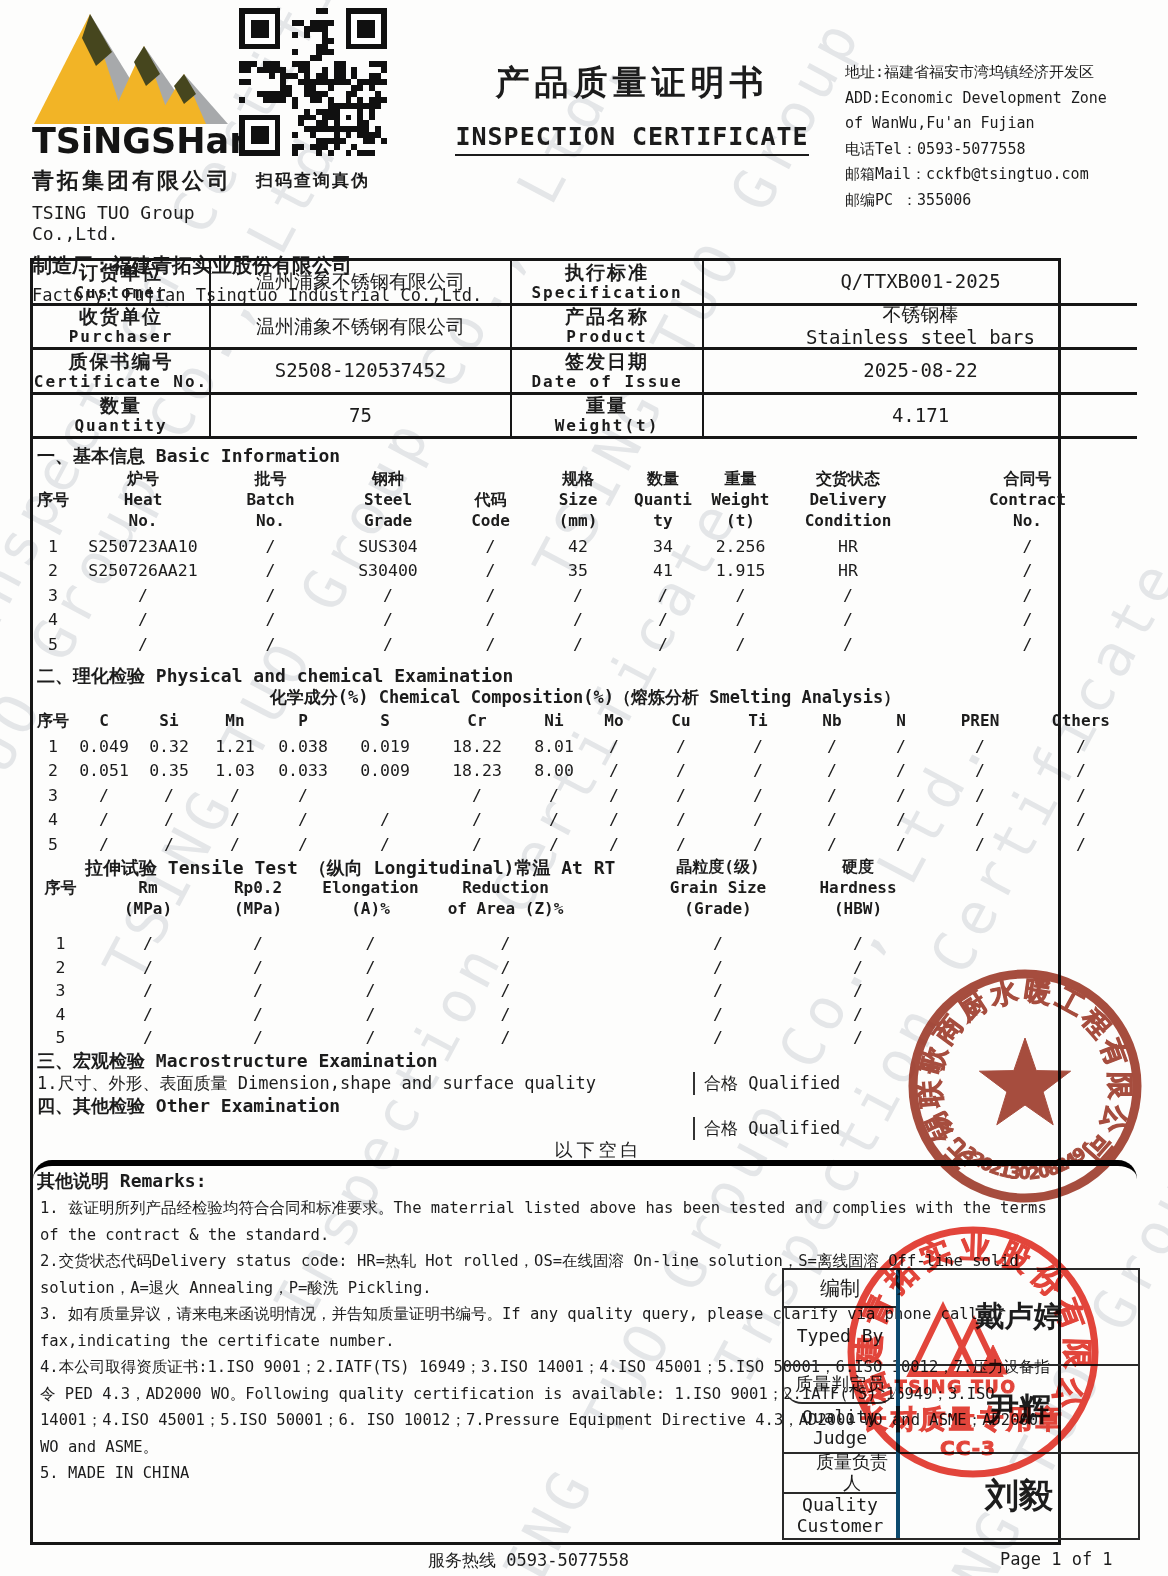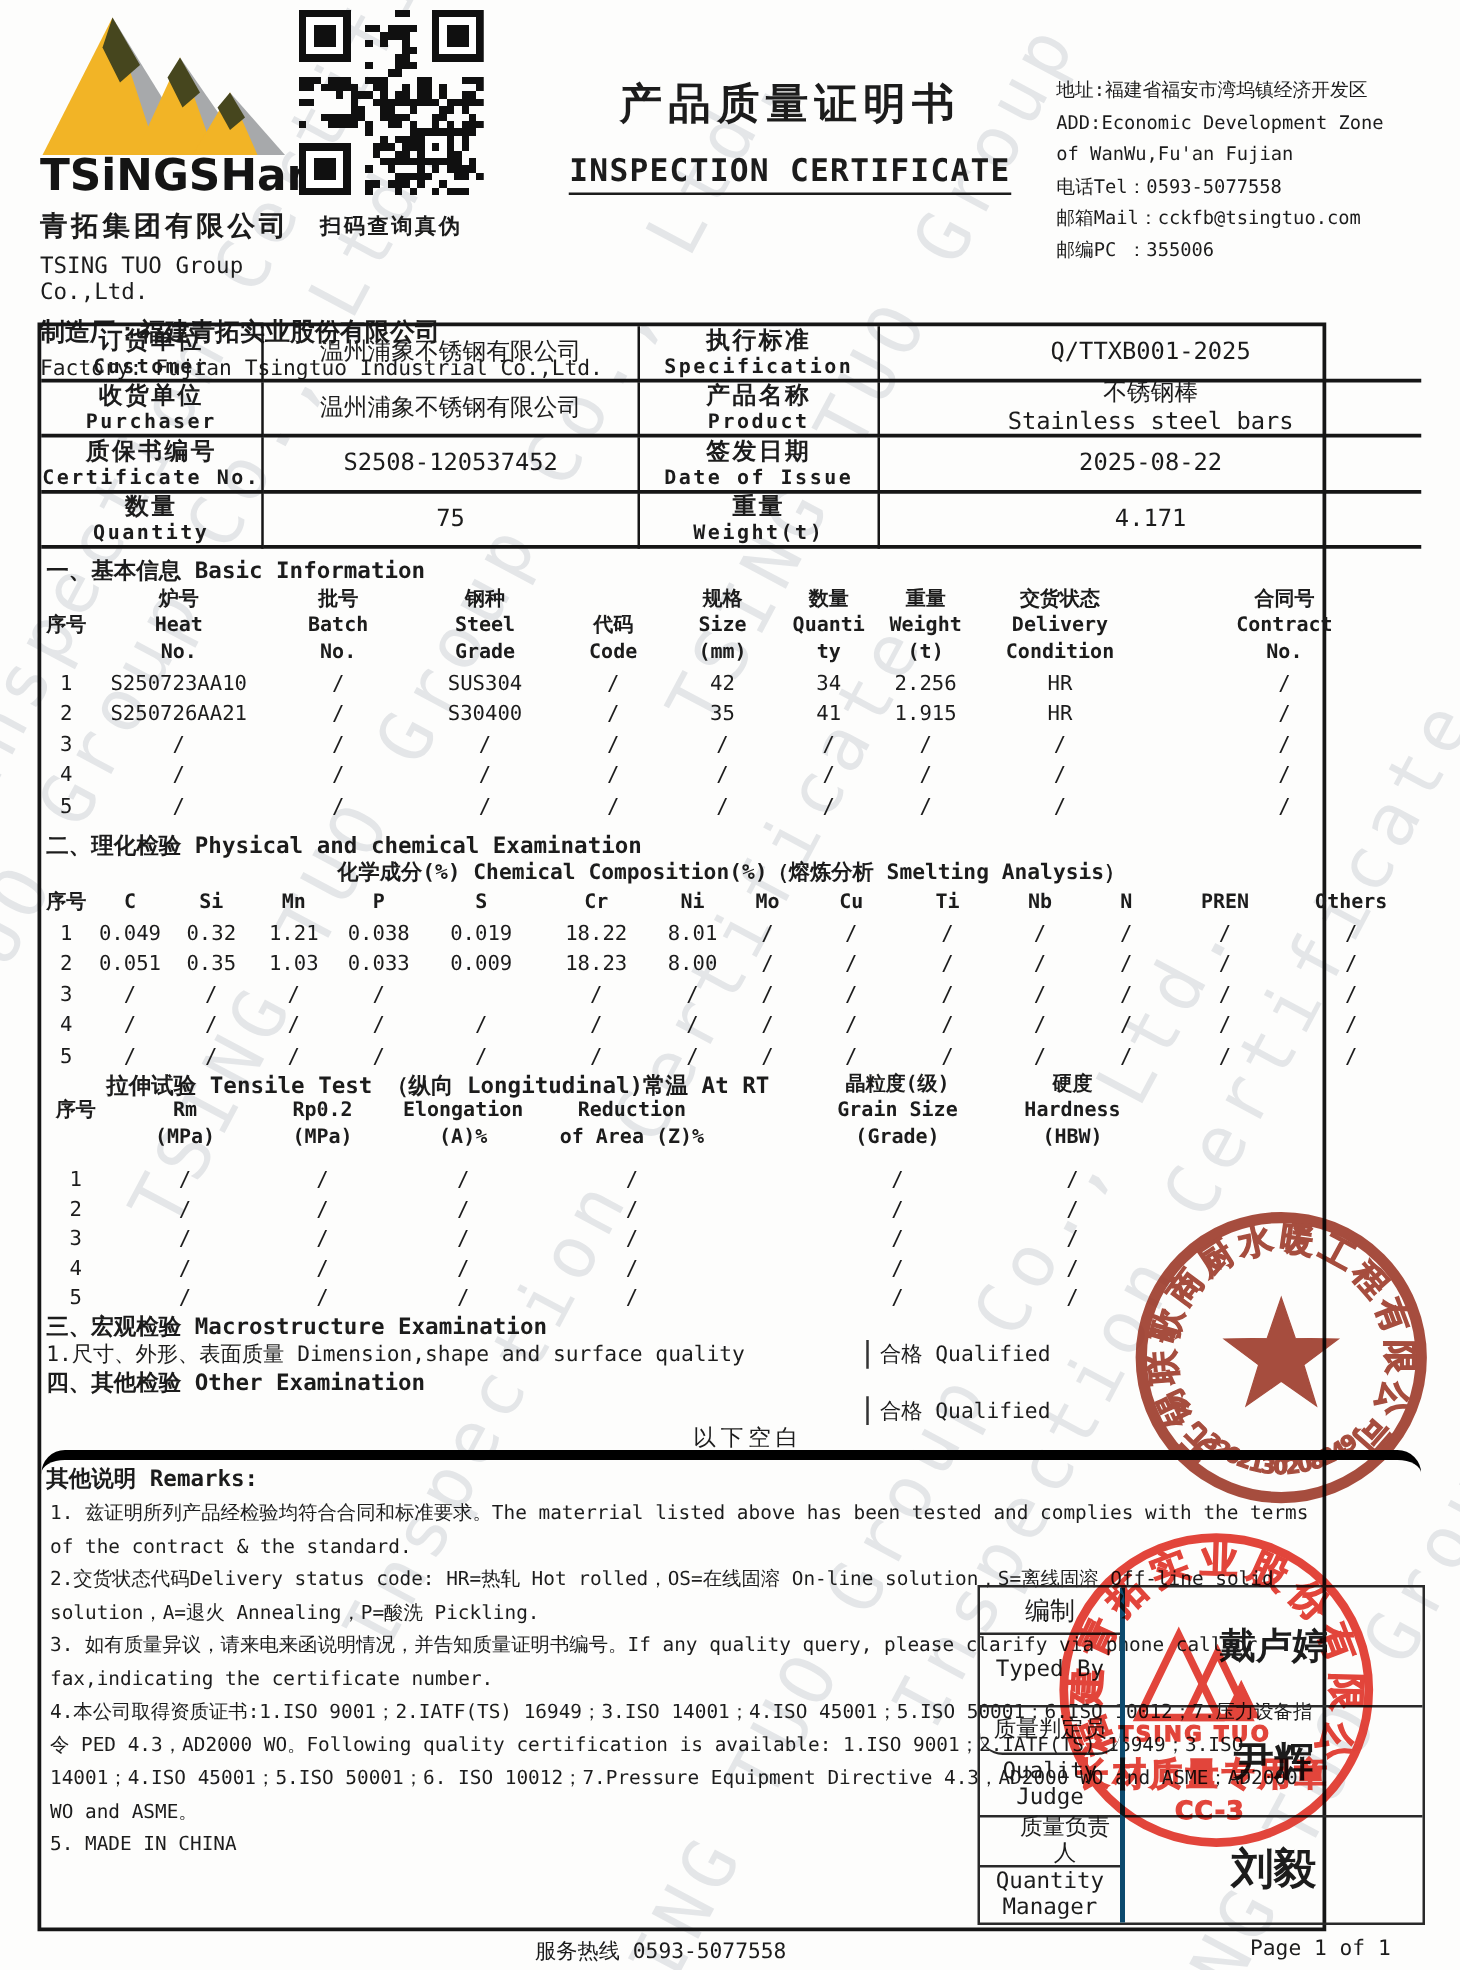--- a/index.html
+++ b/index.html
@@ -46,21 +46,21 @@
   .grows{position:absolute;left:0;}
   .drow{display:grid;text-align:center;font-size:16.5px;align-items:center;}
   .cols-basic{grid-template-columns:40px 140px 115px 120px 85px 90px 80px 75px 140px 219px;}
   .cols-chem{grid-template-columns:40px 62px 68px 64px 72px 92px 92px 62px 58px 76px 78px 70px 68px 90px 112px;}
   .cols-tens{grid-template-columns:55px 120px 100px 125px 145px 65px 150px 130px 214px;}
   .b-row,.c-row{height:24.5px;}
   .t-row{height:23.5px;}
   .item-line{position:absolute;left:4px;font-size:17px;white-space:nowrap;}
   .result{position:absolute;left:660px;font-size:17px;border-left:2px solid #333;padding-left:9px;white-space:nowrap;}
   .blank-line{position:absolute;left:0;width:100%;text-align:center;font-size:18px;letter-spacing:4px;}
-  .sec-remarks{border-top:8px solid #000000;border-radius:19px;}
+  .sec-remarks{border-top:6px solid #000000;border-radius:19px;}
   .rem-title{position:absolute;left:4px;top:3px;font-size:18px;font-weight:700;}
   .rem-body{position:absolute;left:7px;top:29px;width:1014px;font-size:15.5px;line-height:26.5px;}
   .rem-body p{margin:0;}
   
   .sig-table{position:absolute;left:782px;top:1268px;width:358px;height:272px;display:flex;
              border:2px solid #2a2a2a;box-sizing:border-box;z-index:1;}
   .sig-left{width:116px;border-right:4px solid #0c4a6e;box-sizing:border-box;display:flex;flex-direction:column;}
   .sig-right{flex:1;display:flex;flex-direction:column;}
   .sig-cell{display:flex;align-items:center;justify-content:center;border-bottom:2px solid #2a2a2a;
             box-sizing:border-box;text-align:center;line-height:1.15;}
@@ -770,21 +770,21 @@
       </div>
     </div>
 
     <div class="sig-table">
       <div class="sig-left">
         <div class="sig-cell lab-cn" style="height:38px;">编制</div>
         <div class="sig-cell lab-en" style="height:58px;">Typed By</div>
         <div class="sig-cell lab-cn" style="height:38px;font-size:18px;border-radius:18px;">质量判定员</div>
         <div class="sig-cell lab-en" style="height:50px;">Quality Judge</div>
         <div class="sig-cell lab-cn" style="height:40px;font-size:18px;padding-left:24px;">质量负责人</div>
-        <div class="sig-cell lab-en" style="height:44px;">Quantity Manager</div>
+        <div class="sig-cell lab-en" style="height:44px;">Quality Customer</div>
       </div>
       <div class="sig-right">
         <div class="sig-cell sig-name" style="height:96px;font-size:29px;">戴卢婷</div>
         <div class="sig-cell sig-name" style="height:88px;font-size:32px;">尹辉</div>
         <div class="sig-cell sig-name" style="height:84px;font-size:34px;">刘毅</div>
       </div>
     </div>
 
     <div class="foot-hot">服务热线 0593-5077558</div>
     <div class="foot-page">Page 1 of 1</div>

